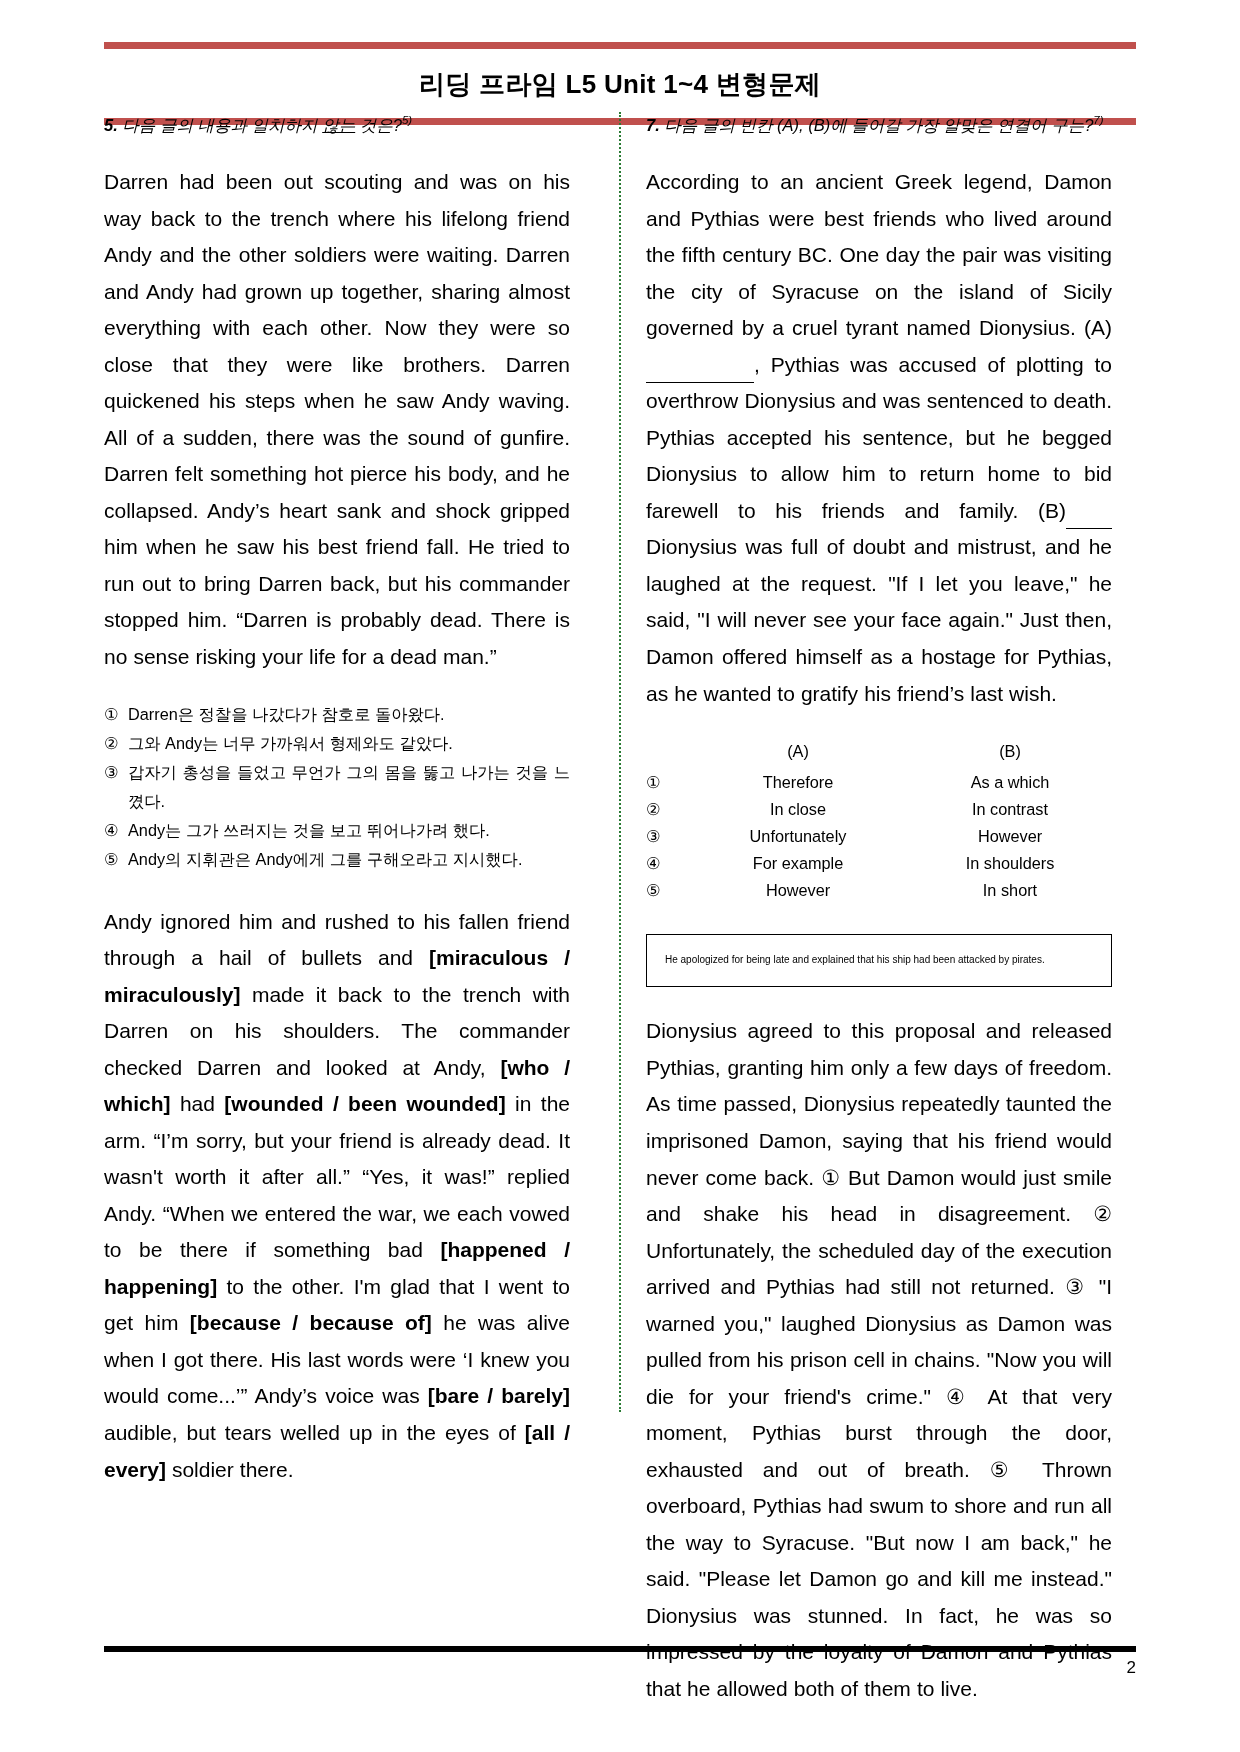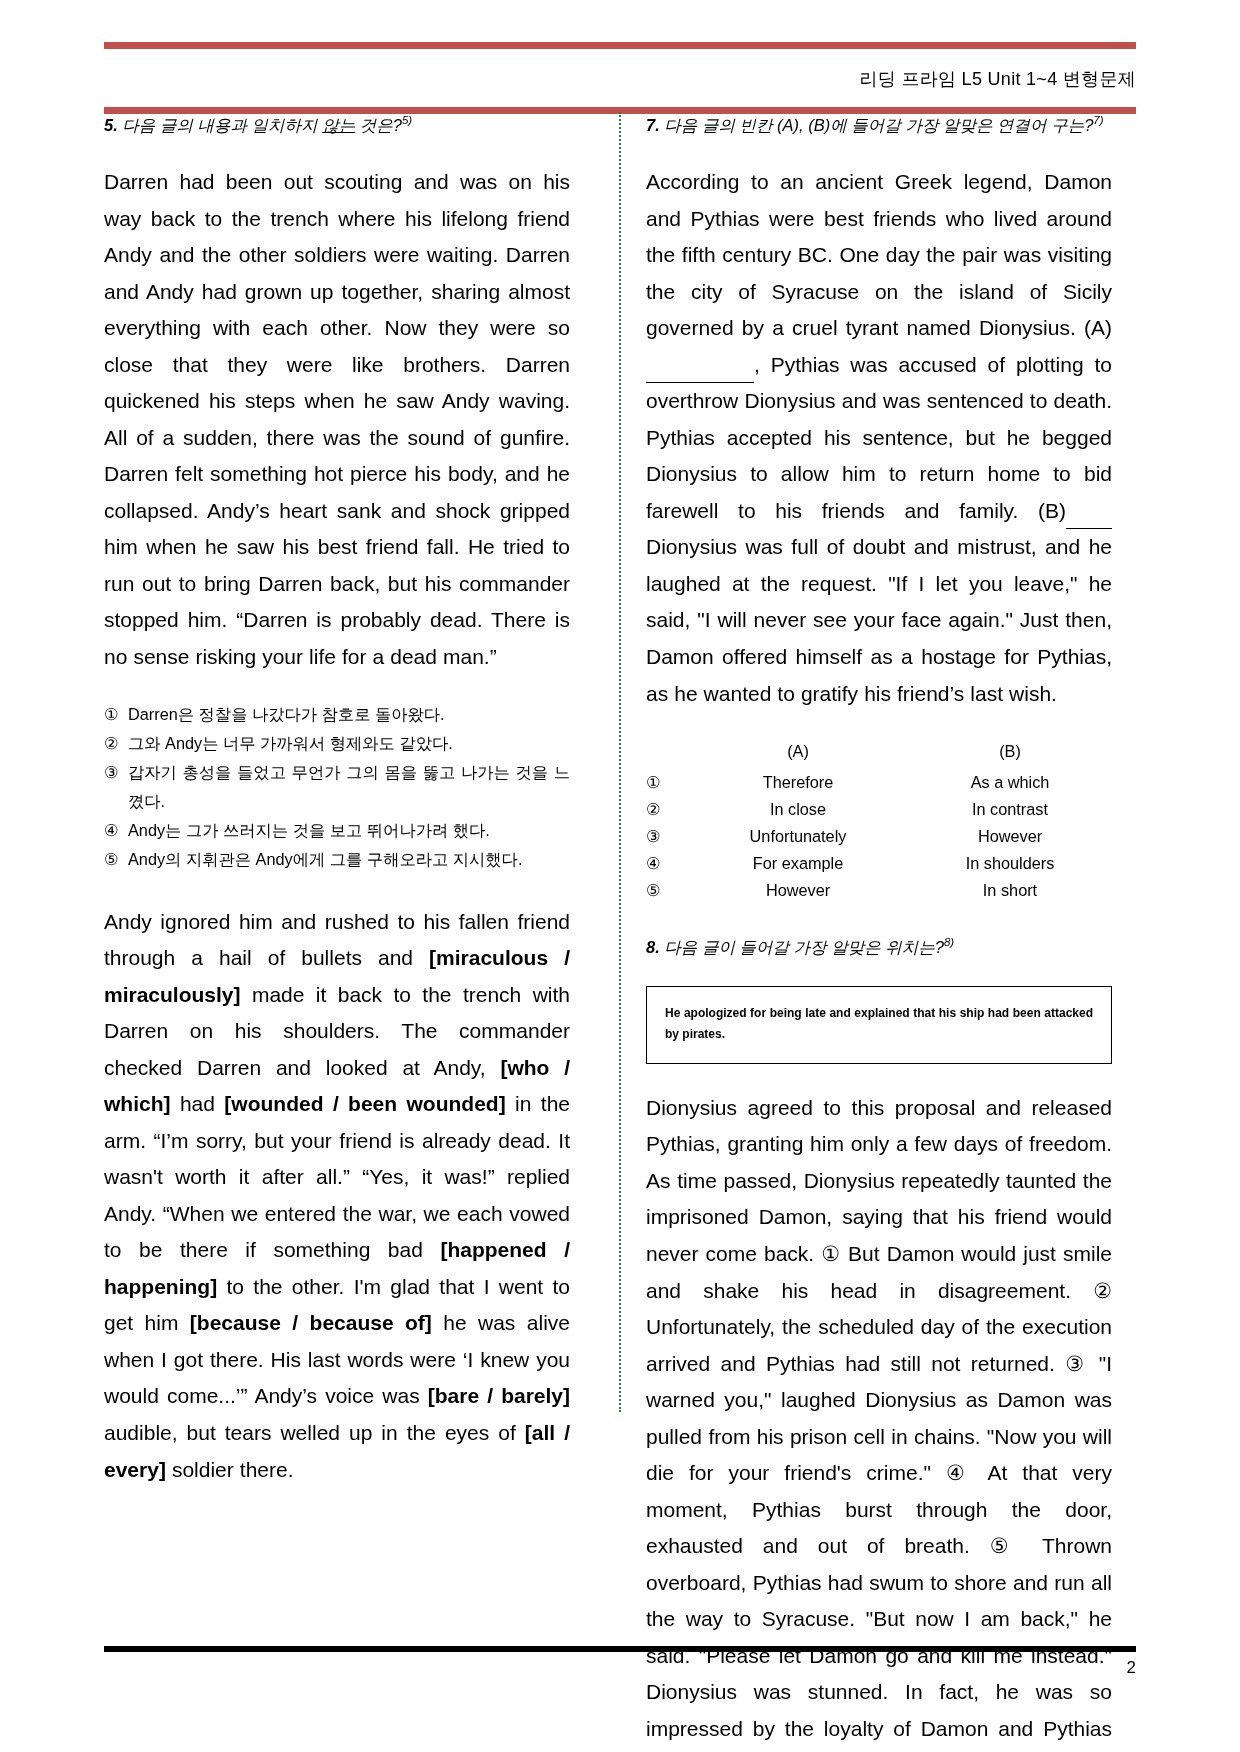--- a/index.html
+++ b/index.html
@@ -31,23 +31,23 @@
     height: 7px;
     background: #c0504d;
     width: 100%;
   }
   .rule-bottom {
     height: 7px;
     background: #c0504d;
     width: 100%;
   }
   .doc-title {
-    text-align: right;
-    font-size: 18px;
-    font-weight: normal;
+    text-align: center;
+    font-size: 26px;
+    font-weight: bold;
     letter-spacing: 0.3px;
     padding: 18px 0 16px 0;
     color: #000;
     white-space: nowrap;
   }
 
   
   .columns {
     position: absolute;
     left: 104px;
@@ -128,25 +128,24 @@
   }
   .ab-num   { width: 42px; text-align: left; padding-left: 8px; }
   .ab-a     { width: 220px; text-align: center; }
   .ab-b     { text-align: center; }
   .ab-head td { padding-bottom: 8px; }
 
   
   .insert-box {
     border: 1.4px solid #000;
     padding: 16px 18px 18px 18px;
-    font-size: 12px;
+    font-size: 10px;
     line-height: 1.74;
     text-align: justify;
     margin: 18px 0 26px 0;
-    font-weight: bold;
   }
 
   
   .footer-rule {
     position: absolute;
     left: 104px;
     top: 1646px;
     width: 1032px;
     height: 6px;
     background: #000000;
@@ -255,23 +254,20 @@
           <td class="ab-b">In shoulders</td>
         </tr>
         <tr>
           <td class="ab-num">⑤</td>
           <td class="ab-a">However</td>
           <td class="ab-b">In short</td>
         </tr>
       </tbody>
         </table>
 
-      <div class="q-head">
-        <span class="qnum">8.</span><span> 다음 글이 들어갈 가장 알맞은 위치는?</span><sup>8)</sup>
-      </div>
 
       <div class="insert-box">He apologized for being late and explained that his ship had been attacked by pirates.</div>
 
       <div class="passage">Dionysius agreed to this proposal and released Pythias, granting him only a few days of freedom. As time passed, Dionysius repeatedly taunted the imprisoned Damon, saying that his friend would never come back. ① But Damon would just smile and shake his head in disagreement. ② Unfortunately, the scheduled day of the execution arrived and Pythias had still not returned. ③ "I warned you," laughed Dionysius as Damon was pulled from his prison cell in chains. "Now you will die for your friend's crime." ④ At that very moment, Pythias burst through the door, exhausted and out of breath. ⑤ Thrown overboard, Pythias had swum to shore and run all the way to Syracuse. "But now I am back," he said. "Please let Damon go and kill me instead." Dionysius was stunned. In fact, he was so impressed by the loyalty of Damon and Pythias that he allowed both of them to live.</div>
 
     </div>
   </div>
 
   <div class="footer-rule" style="background: rgb(0, 0, 0);"></div>
   <div class="page-number">2</div>

